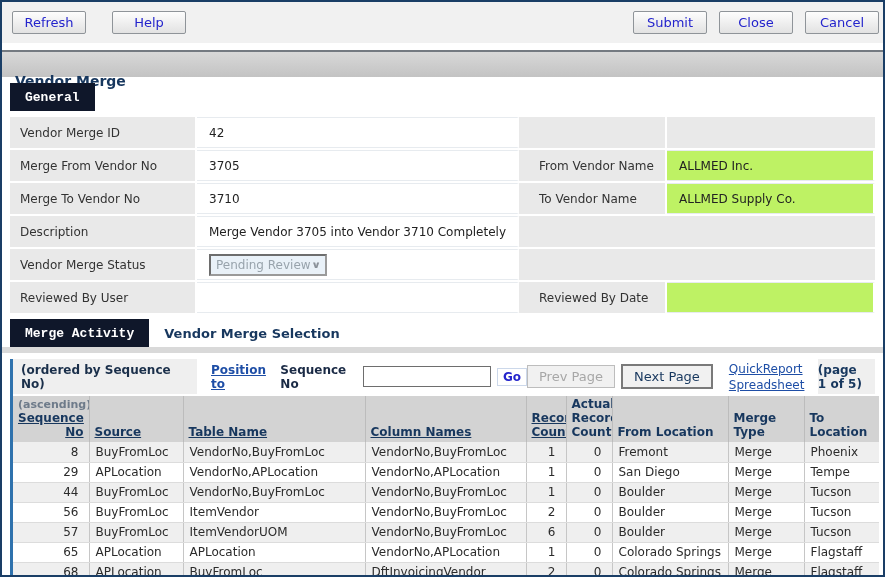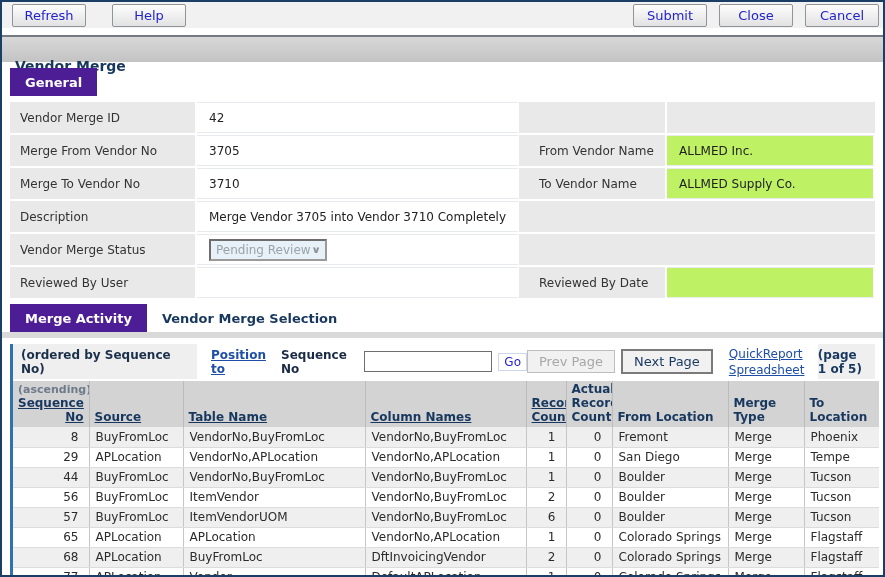--- a/index.html
+++ b/index.html
@@ -4,41 +4,41 @@
 <style>
   * { box-sizing: border-box; margin: 0; padding: 0; }
   html,body { background:#fff; }
   body { width:885px; height:577px; font-family:"DejaVu Sans","Liberation Sans",sans-serif; }
   .window {
     width:885px; height:577px; border:2px solid #1a3e66; background:#fff;
     overflow:hidden; position:relative; font-size:12px; color:#333;
   }
 
   
-  .toolbar { height:26px; background:#f1f1f1; display:flex; align-items:center;
+  .toolbar { height:41px; background:#f1f1f1; display:flex; align-items:center;
              justify-content:space-between; padding:0 4px 0 10px; }
   .btn-group { display:flex; gap:26px; }
   .btn-group.right { gap:12px; }
   .btn {
     min-width:74px; height:23px; font-family:inherit; font-size:13px; color:#2323cc;
     background:linear-gradient(#fdfdfd,#e2e2e2); border:1px solid #8f9499; border-radius:2px;
     display:flex; align-items:center; justify-content:center; cursor:pointer; padding:0 10px;
   }
   .gap-white { height:7px; background:#fff; }
 
   
   .titlebar { height:27px; background:linear-gradient(#d8d8d8,#c3c3c3);
               border-top:2px solid #747a81; display:flex; align-items:center; padding-left:13px; }
   .titlebar .title { font-weight:bold; font-size:14px; color:#17375e;margin-top:32px; }
 
   
   .tabrow { display:flex; margin:6px 0 0 8px; height:28px; }
   .tab { padding:0 15px; display:flex; align-items:center; font-weight:bold; font-size:13px;
          color:#17375e; cursor:pointer; }
-  .tab.active { background:#4c1d95; color:#fff; }
+  .tab.active { background:#0f172a; color:#fff;font-family:Liberation Mono, monospace; }
 
   
   .form { margin:6px 8px 0 8px; }
   .frow { display:flex; height:31px; margin-bottom:2px; }
   .fcell { display:flex; align-items:center; border-right:2px solid #fff; overflow:hidden; }
   .flabel { width:187px; background:#e9e9e9; padding-left:10px; color:#333; flex:none; }
   .fvalue { width:322px; background:#fff; padding-left:12px; color:#222; flex:none;
             border-top:1px solid #e7ebef; border-bottom:1px solid #e7ebef; }
   .flabel2 { width:148px; background:#e9e9e9; padding-left:20px; flex:none; }
   .fvalue2 { flex:1; background:#bef264; padding-left:12px; color:#222;
@@ -58,21 +58,21 @@
   .graystrip { height:6px; background:#d9d9d9; margin-top:0; }
 
   .controlbar { height:37px; display:flex; align-items:stretch; border-bottom:2px solid #fff; background:#fff; }
   .ordered-box { width:184px; background:#efefef; display:flex; align-items:center;
                  padding-left:8px; font-weight:bold; color:#1a2f4a; flex:none; }
   .pos-area { display:flex; align-items:center; padding-left:14px; gap:6px; flex:none; width:330px; }
   a.plain-link { color:#1e4ea6; text-decoration:underline; cursor:pointer; }
   .pos-link { font-weight:bold; }
   .pos-label { font-weight:bold; color:#1a2a45; }
   .pos-input { width:128px; height:21px; border:1px solid #6e6e6e; font-family:inherit; font-size:12px; padding:0 3px; }
-  .go-link { font-weight:normal; color:#2525cc; border:1px solid #ccd8ea; background:#fff;
+  .go-link { font-weight:bold; color:#2525cc; border:1px solid #ccd8ea; background:#fff;
              padding:1px 5px; cursor:pointer; text-decoration:none; }
   .pager { display:flex; align-items:center; gap:6px; flex:none; }
   .page-btn { font-family:inherit; font-size:13px; padding:3px 11px; background:#f1f1f1; cursor:pointer; }
   .page-btn.disabled { color:#a7a7a7; border:1px solid #bdbdbd; }
   .page-btn.enabled { color:#17375e; border:2px solid #7a7a7a; }
   .report-links { display:flex; flex-direction:column; justify-content:center; gap:2px;
                   padding-left:16px; flex:none; width:105px; font-size:12px; }
   .page-box { flex:1; background:#efefef; display:flex; align-items:flex-start; justify-content:flex-end;
               padding:4px 6px 0 0; font-weight:bold; color:#17375e; }
 

